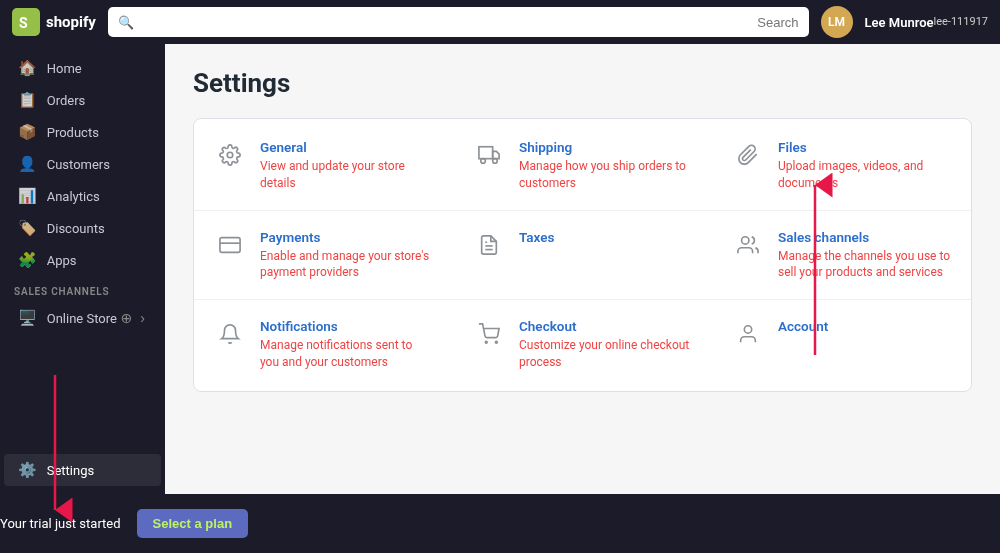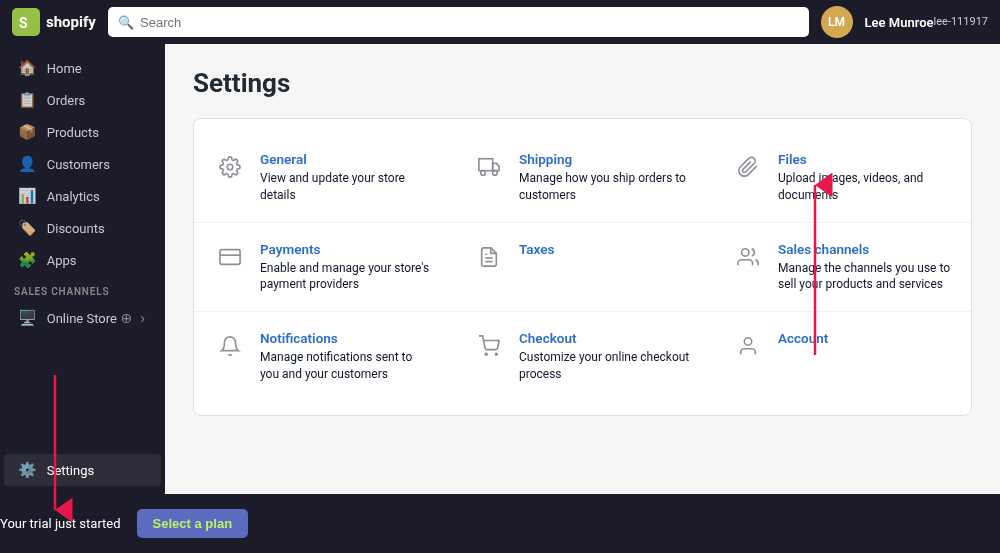--- a/index.html
+++ b/index.html
@@ -38,20 +38,21 @@
       padding: 0 10px;
       gap: 6px;
     }
     .search-bar input {
       border: none;
       outline: none;
       font-size: 13px;
       color: #333;
       width: 100%;
       background: transparent;
+      text-align: right;
     }
     .search-icon-small { color: #aaa; font-size: 13px; }
     .user-avatar {
       width: 32px;
       height: 32px;
       border-radius: 50%;
       background: #d4a853;
       display: flex;
       align-items: center;
       justify-content: center;
@@ -145,21 +146,21 @@
       font-weight: 700;
       color: #212b36;
       margin-bottom: 20px;
     }
 
     
     .settings-card {
       background: white;
       border-radius: 8px;
       border: 1px solid #dde1e7;
-      padding: 14px 0;
+      padding: 2px 0;
     }
     .settings-grid {
       display: grid;
       grid-template-columns: 1fr 1fr 1fr;
     }
     .settings-item {
       display: flex;
       align-items: flex-start;
       gap: 14px;
       padding: 18px 20px;
@@ -178,21 +179,21 @@
     }
     .settings-item-text { flex: 1; }
     .settings-item-title {
       font-size: 13.5px;
       font-weight: 600;
       color: #2c6ecb;
       margin-bottom: 3px;
     }
     .settings-item-desc {
       font-size: 12px;
-      color: #0f172a;
+      color: #ef4444;
       line-height: 1.4;
     }
 
     
     .bottom-bar {
       background: #1c1b29;
       height: 59px;
       display: flex;
       align-items: center;
       gap: 16px;

